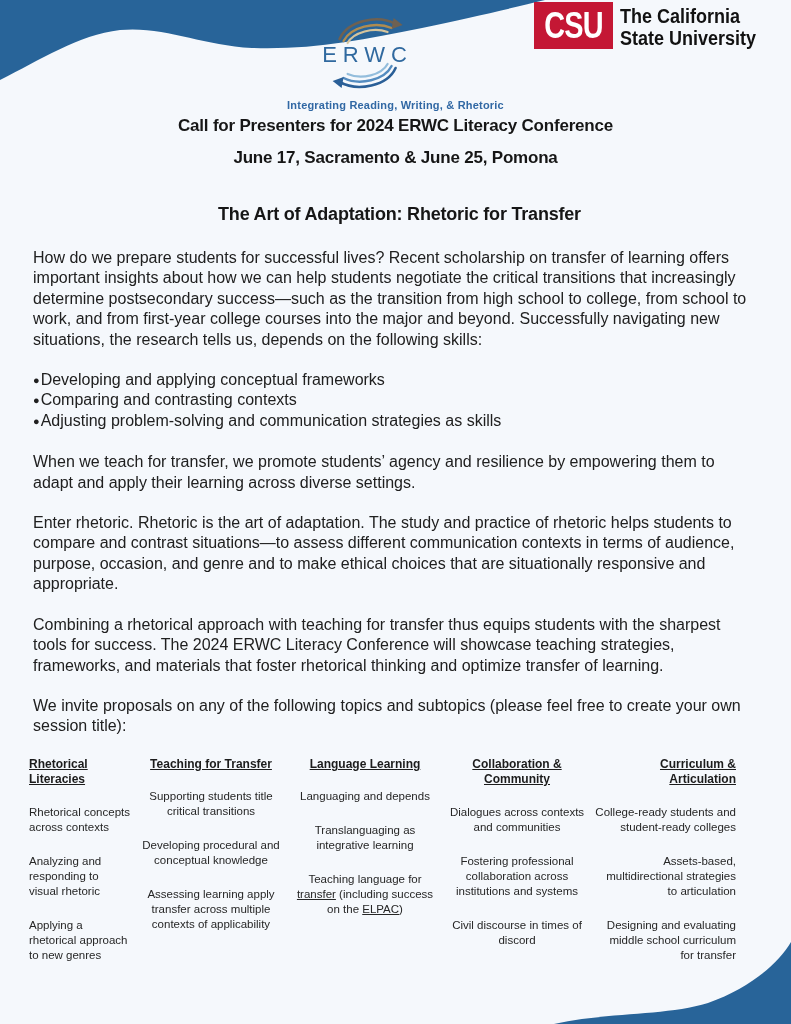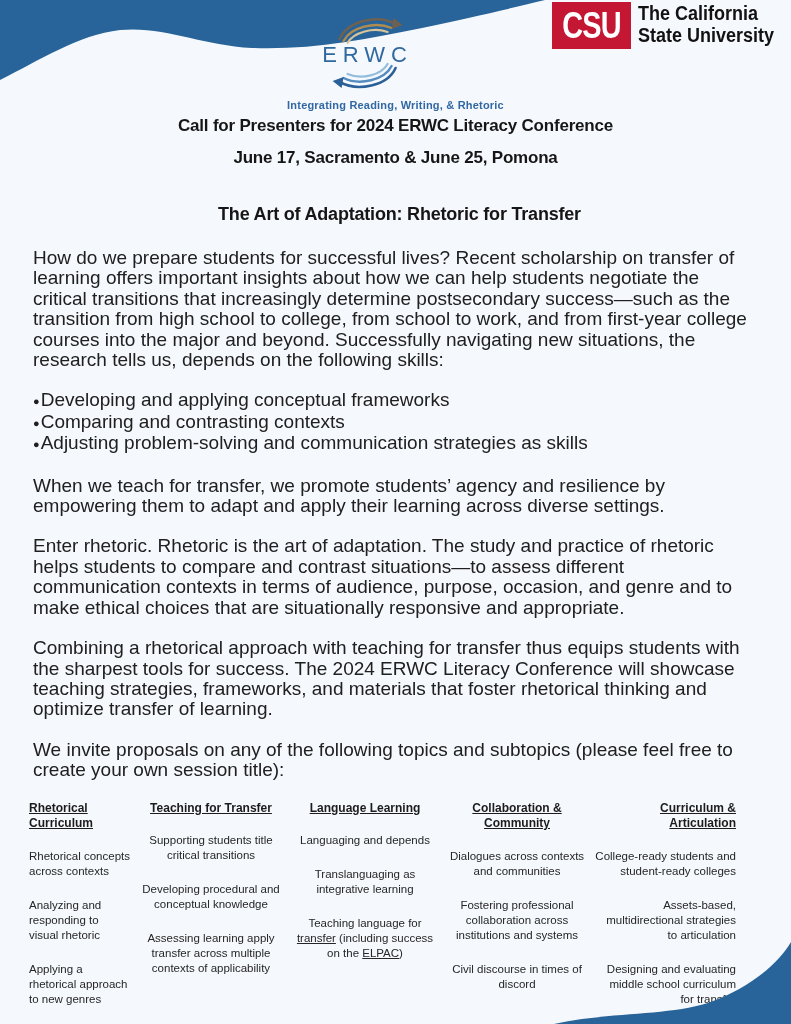--- a/index.html
+++ b/index.html
@@ -6,31 +6,31 @@
   body{width:791px;height:1024px;background:#f5f8fc;font-family:"Liberation Sans",sans-serif;color:#1f1f1f;position:relative;overflow:hidden;}
   .page{position:relative;width:791px;height:1024px;}
   .wave{position:absolute;pointer-events:none;}
   .wave-top{top:0;left:0;}
   .wave-bottom{bottom:0;right:0;}
 
   
   .header{position:relative;height:102px;}
   .erwc{position:absolute;left:50%;top:12px;transform:translateX(-50%);text-align:left;}
   .erwc-tagline{font-size:11px;font-weight:700;color:#3168a4;letter-spacing:.2px;margin-top:1px;}
-  .csu{position:absolute;right:2px;top:2px;display:flex;align-items:flex-start;gap:7px;margin-left:6px;}
+  .csu{position:absolute;right:20px;top:2px;display:flex;align-items:flex-end;gap:7px;margin-left:6px;}
   .csu-box{width:79px;height:47px;background:#c41734;display:flex;align-items:center;justify-content:center;}
   .csu-abbr{color:#fff;font-weight:700;font-size:37px;transform:scaleX(.78);letter-spacing:-1px;}
   .csu-name{font-weight:700;font-size:20px;line-height:22px;color:#121212;transform:scaleX(.9);transform-origin:left center;white-space:nowrap;}
 
   
   h1{font-size:17px;line-height:32px;text-align:center;font-weight:700;color:#161616;margin:8px 20px 0;letter-spacing:-.2px;}
   h2{font-size:18px;text-align:center;font-weight:700;color:#161616;margin:30px 0 0;letter-spacing:-.2px;padding-left:8px;}
 
   
-  .main{margin:23px 34px 0 33px;font-size:19px;line-height:20.4px;color:#202020;}
+  .main{margin:23px 34px 0 33px;font-size:16px;line-height:20.4px;color:#202020;}
   .main p{margin:0 0 20px;}
   ul.bullets{list-style:none;margin:0 0 21px;padding:0;}
   ul.bullets li{line-height:20.4px;}
   ul.bullets li::before{content:"●";font-size:11px;margin-right:1px;vertical-align:1px;}
 
   
   .cols{display:grid;grid-template-columns:112px 150px 158px 146px 151px;margin:7px 0 0 24px;font-size:11.5px;line-height:15px;color:#262626;}
   .col{padding:0 5px;}
   .col h3{font-size:12px;line-height:15.5px;font-weight:700;text-decoration:underline;margin:0 0 17px;color:#1c1c1c;}
   .col .item{margin-bottom:19px;}
@@ -101,21 +101,21 @@
 
     <p>When we teach for transfer, we promote students’ agency and resilience by empowering them to adapt and apply their learning across diverse settings.</p>
     <p>Enter rhetoric. Rhetoric is the art of adaptation. The study and practice of rhetoric helps students to compare and contrast situations—to assess different communication contexts in terms of audience, purpose, occasion, and genre and to make ethical choices that are situationally responsive and appropriate.</p>
     <p>Combining a rhetorical approach with teaching for transfer thus equips students with the sharpest tools for success. The 2024 ERWC Literacy Conference will showcase teaching strategies, frameworks, and materials that foster rhetorical thinking and optimize transfer of learning.</p>
     <p>We invite proposals on any of the following topics and subtopics (please feel free to create your own session title):</p>
   </div>
 
   <div class="cols">
 
     <div class="col col-left">
-      <h3>Rhetorical Curriculum</h3>
+      <h3>Rhetorical Literacies</h3>
       <div class="item">Rhetorical concepts across contexts</div>
       <div class="item">Analyzing and responding to visual rhetoric</div>
       <div class="item">Applying a rhetorical approach to new genres</div>
     </div>
 
     <div class="col col-center">
       <h3>Teaching for Transfer</h3>
       <div class="item">Supporting students title critical transitions</div>
       <div class="item">Developing procedural and conceptual knowledge</div>
       <div class="item">Assessing learning apply transfer across multiple contexts of applicability</div>

